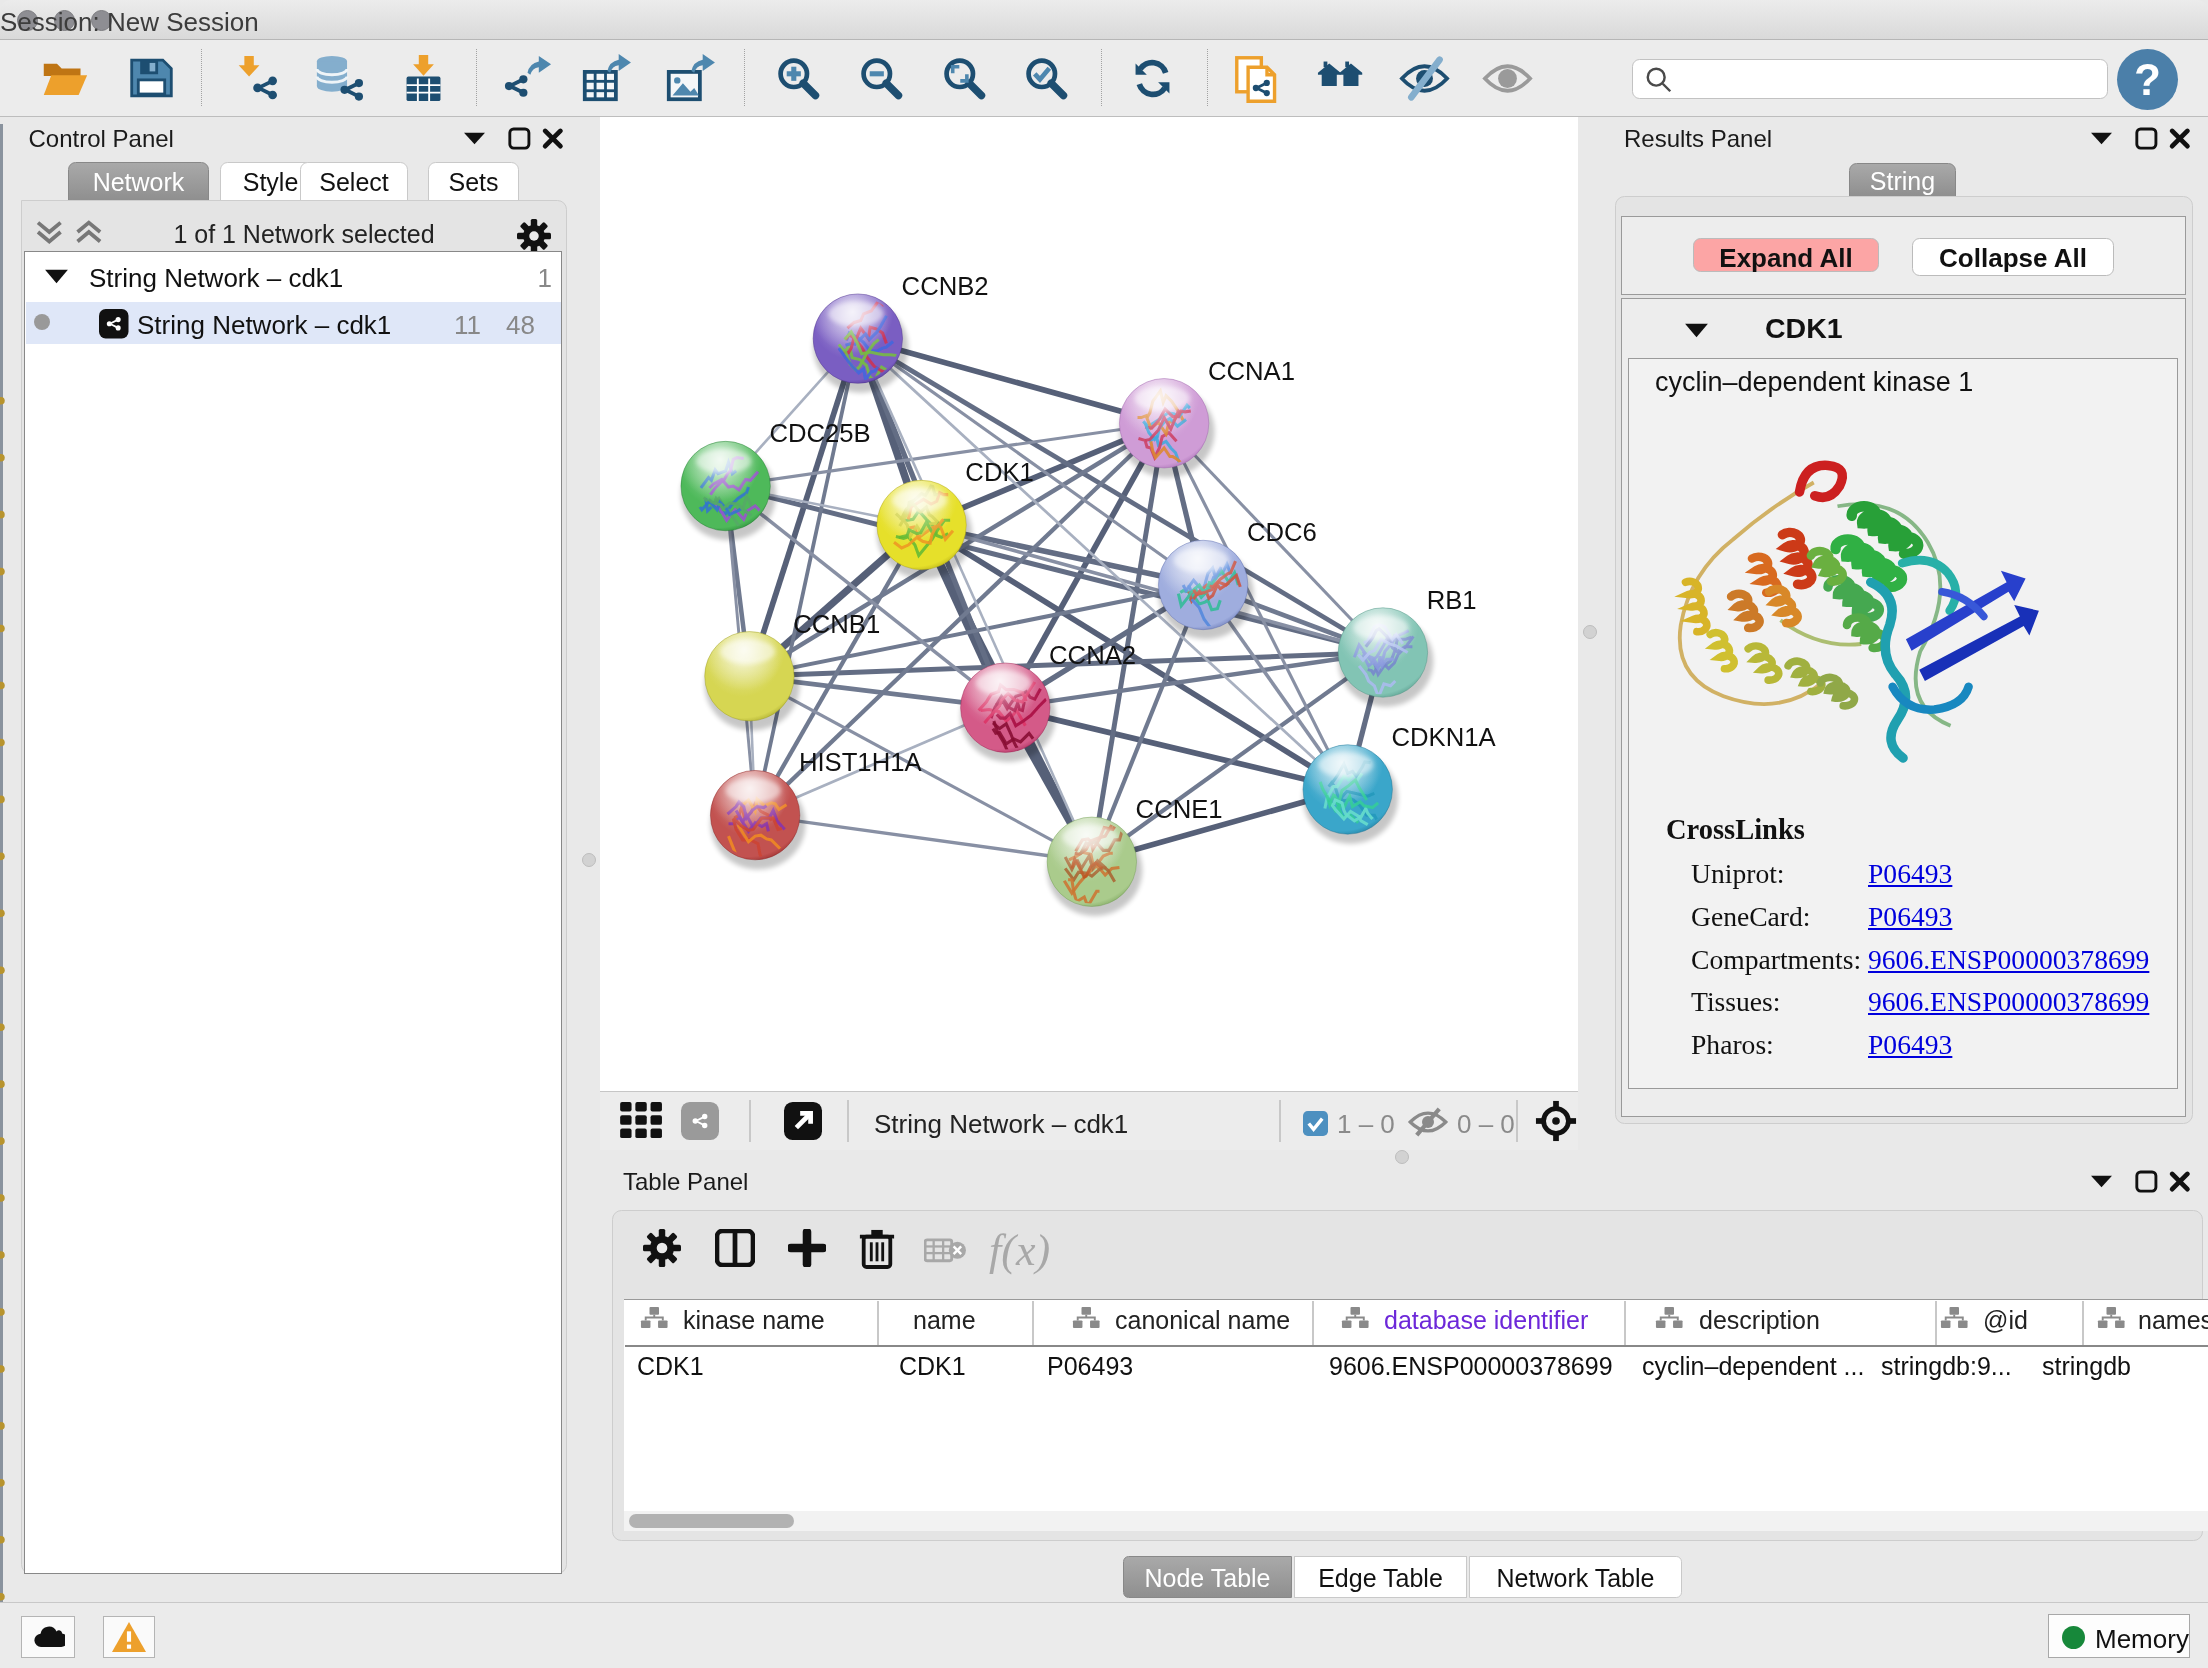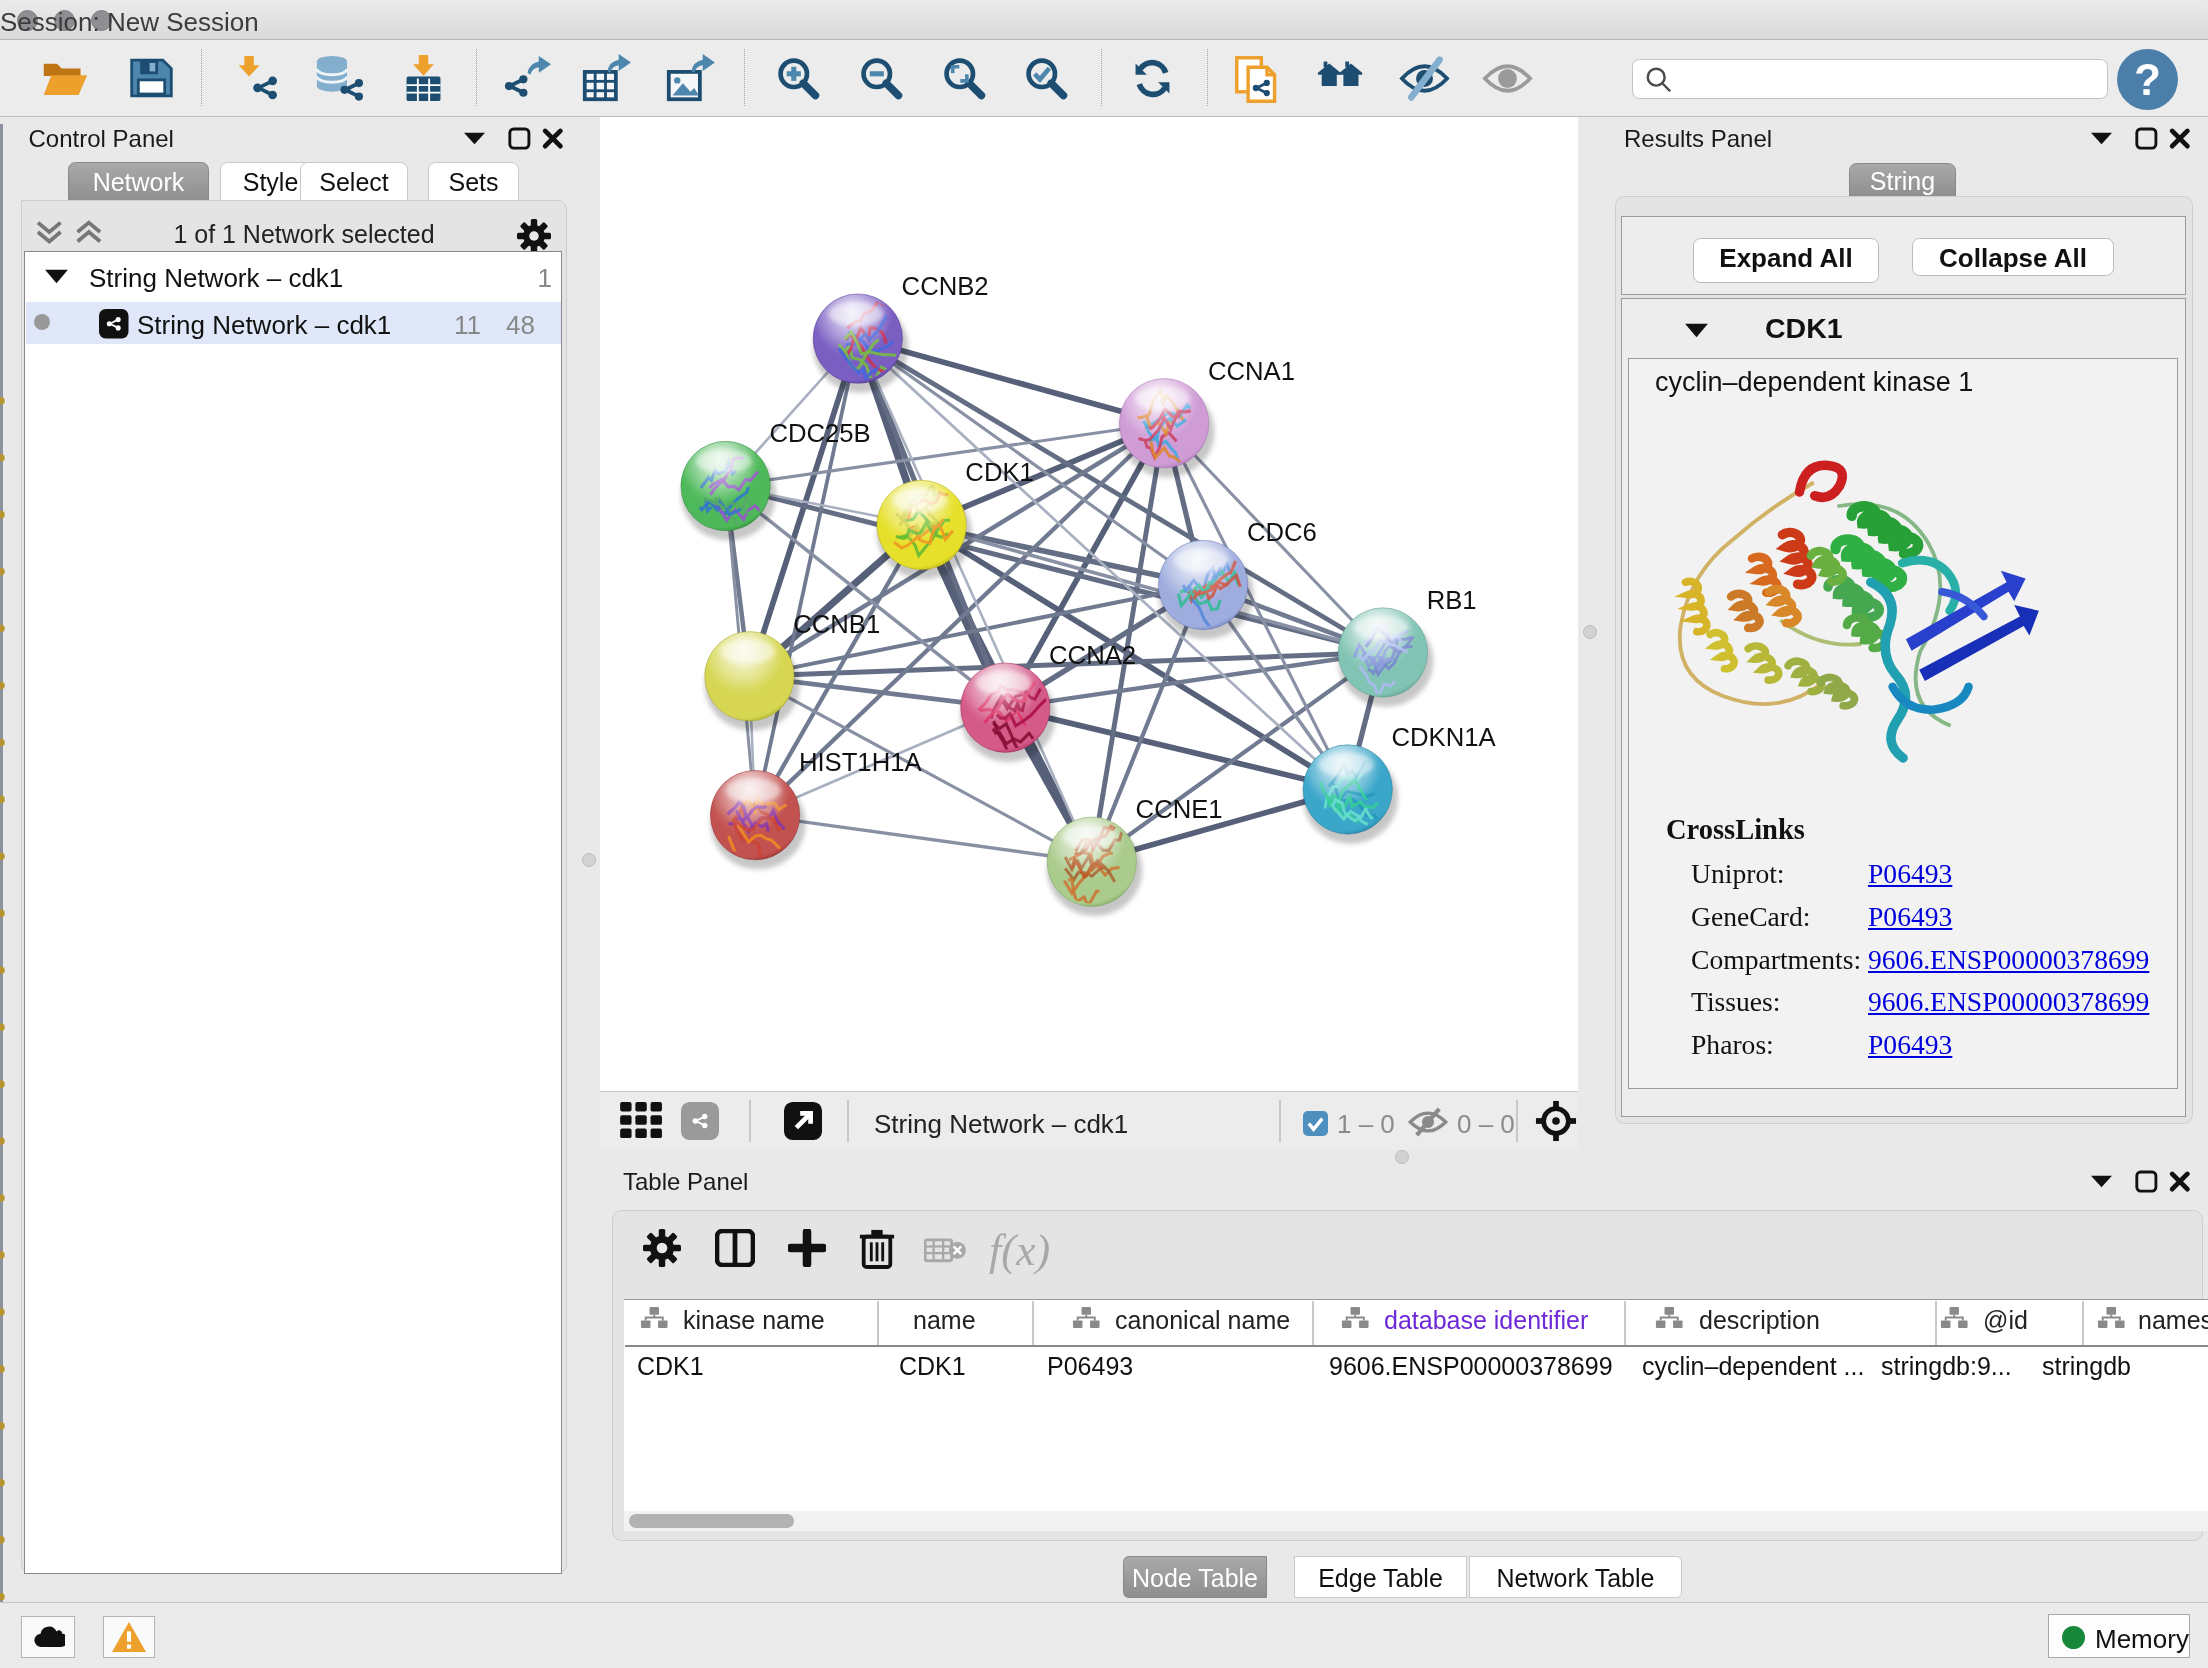--- a/index.html
+++ b/index.html
@@ -684,21 +684,21 @@
 <path d="M0 6 h22 l-11 12 z" fill="#111"></path>
 <rect x="48" y="2" width="20" height="20" rx="4" fill="none" stroke="#111" stroke-width="3"></rect>
 <g stroke="#111" stroke-width="5" stroke-linecap="round">
       <line x1="85" y1="4" x2="101" y2="20"></line>
       <line x1="101" y1="4" x2="85" y2="20"></line>
     </g>
   </svg>
 <div class="abs" style="left:1849px;top:163px;width:107px;height:34px;border-radius:7.6px 7.6px 0 0;background:linear-gradient(#a9a9a9,#8f8f8f);border:1px solid #888;color:#fff;font-size:25px;text-align:center;line-height:34px">String</div>
 <div class="abs" style="left:1615px;top:196px;width:578px;height:928px;background:#e4e4e4;border:1px solid #cdcdcd;border-radius:9.5px"></div>
 <div class="abs" style="left:1621px;top:216px;width:565px;height:79px;background:#ededed;border:1.9px solid #9a9a9a"></div>
-<div class="abs" style="left:1693px;top:238px;width:186px;height:45px;background:#ffffff;border:1px solid #bbb;border-radius:7.6px;font-size:26px;font-weight:bold;text-align:center;line-height:38px;color:#111">Expand All</div>
+<div class="abs" style="left:1693px;top:238px;width:186px;height:34px;background:#fca5a5;border:1px solid #bbb;border-radius:7.6px;font-size:26px;font-weight:bold;text-align:center;line-height:38px;color:#111">Expand All</div>
 <div class="abs" style="left:1912px;top:238px;width:202px;height:38px;background:#fff;border:1px solid #bbb;border-radius:7.6px;font-size:26px;font-weight:bold;text-align:center;line-height:38px;color:#111">Collapse All</div>
 <div class="abs" style="left:1621px;top:298px;width:565px;height:819px;background:#ededed;border:1.9px solid #9a9a9a"></div>
 <svg class="abs" style="left:1684px;top:321px" width="25" height="19" viewBox="0 0 26 20">
     <path d="M1 3 h24 l-12 14 z" fill="#111"></path>
   </svg>
 <div class="abs" style="left:1765px;top:312px;font-size:28.5px;font-weight:bold;color:#111">CDK1</div>
 <div class="abs" style="left:1628px;top:358px;width:550px;height:731px;background:#f2f2f2;border:1.9px solid #9a9a9a"></div>
 <div class="abs" style="left:1655px;top:367px;font-size:27px;color:#111">cyclin–dependent kinase 1</div>
 <svg width="399" height="314" viewBox="0 0 420 330" style="position:absolute;left:1657px;top:449px">
     <path d="M165 35 q-45 25 -85 60 q-45 35 -55 90 q-8 55 45 75 q60 22 105 -15" fill="none" stroke="#c8a040" stroke-width="4" opacity="0.8"></path>
@@ -872,21 +872,21 @@
 <div class="abs" style="left:625px;top:1345px;width:1584px;height:1.9px;background:#888"></div>
 <div style="position:absolute;left:637px;top:1352px;font-size:25px;color:#111">CDK1</div>
 <div style="position:absolute;left:899px;top:1352px;font-size:25px;color:#111">CDK1</div>
 <div style="position:absolute;left:1047px;top:1352px;font-size:25px;color:#111">P06493</div>
 <div style="position:absolute;left:1329px;top:1352px;font-size:25px;color:#111">9606.ENSP00000378699</div>
 <div style="position:absolute;left:1642px;top:1352px;font-size:25px;color:#111">cyclin–dependent ...</div>
 <div style="position:absolute;left:1881px;top:1352px;font-size:25px;color:#111">stringdb:9...</div>
 <div style="position:absolute;left:2042px;top:1352px;font-size:25px;color:#111">stringdb</div>
 <div class="abs" style="left:624px;top:1511px;width:1585px;height:20px;background:#f2f2f2"></div>
 <div class="abs" style="left:629px;top:1514px;width:165px;height:14.3px;background:#b2b2b2;border-radius:7.6px"></div>
-<div class="abs tab seltab" style="left:1123px;top:1556px;width:144px;height:42px;line-height:42px;border-radius:5.7px 0 0 5.7px">Node Table</div>
+<div class="abs tab seltab" style="left:1123px;top:1556px;width:169px;height:42px;line-height:42px;border-radius:5.7px 0 0 5.7px">Node Table</div>
 <div class="abs tab" style="left:1294px;top:1556px;width:173px;height:42px;line-height:42px;border-radius:0">Edge Table</div>
 <div class="abs tab" style="left:1469px;top:1556px;width:213px;height:42px;line-height:42px;border-radius:0 5.7px 5.7px 0">Network Table</div>
 
 <div class="abs" style="left:0;top:1602px;width:2208px;height:67px;background:#ebebeb;border-top:1.9px solid #c8c8c8"></div>
 <div class="abs" style="left:21px;top:1616px;width:54px;height:42px;background:#fafafa;border:1.9px solid #b4b4b4"></div>
 <svg class="abs" style="left:33px;top:1624px" width="32" height="27" viewBox="0 0 34 28">
     <path d="M9 24 a7 7 0 0 1 -1 -14 a9 9 0 0 1 17 -2.5 a3.4 3.4 0 0 1 6 2.2 a6.5 6.5 0 0 1 -2 14.3 z" fill="#111"></path>
   </svg>
 <div class="abs" style="left:103px;top:1616px;width:52px;height:42px;background:#fafafa;border:1.9px solid #b4b4b4"></div>
 <svg class="abs" style="left:110px;top:1620px" width="38" height="34" viewBox="0 0 40 36">

